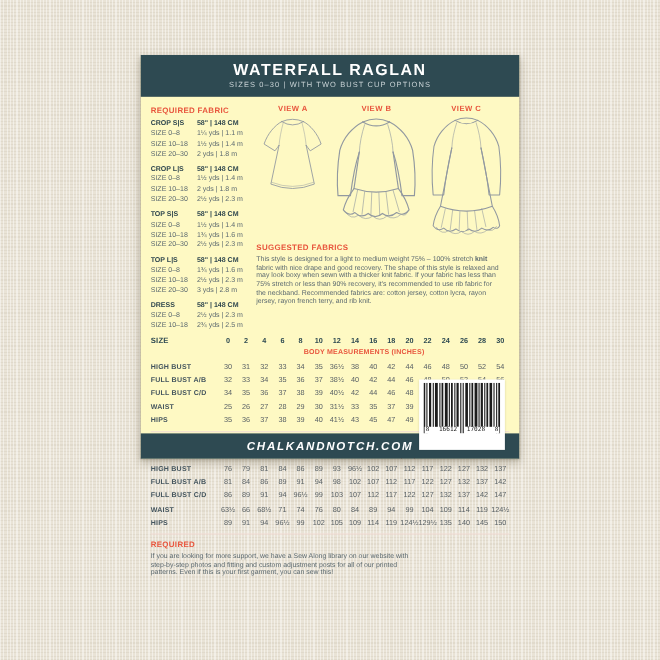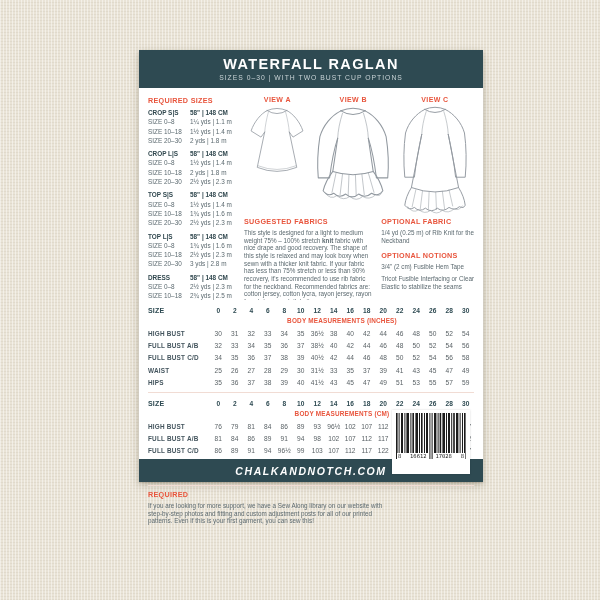--- a/index.html
+++ b/index.html
@@ -6,22 +6,22 @@
   html,body { width:600px; height:600px; }
   body {
     font-family: "Liberation Sans", sans-serif;
     background-color:#e9e3d6;
     background-image:
       repeating-linear-gradient(90deg, rgba(255,255,255,.45) 0 1px, rgba(0,0,0,0) 1px 3px),
       repeating-linear-gradient(0deg, rgba(150,138,112,.10) 0 1px, rgba(0,0,0,0) 1px 3px);
     position:relative; overflow:hidden;
   }
   .card {
-    position:absolute; left:139px; top:50px; width:344px; height:432px;
-    background:#ffffff; border-radius:1.5px;
+    position:absolute; left:128px; top:50px; width:344px; height:367px;
+    background:#fef9c3; border-radius:1.5px;
     box-shadow:0 3px 9px rgba(95,85,60,.33), 0 1px 2px rgba(95,85,60,.25);
   }
   .band { background:#2e4a52; }
   .header { height:38px; text-align:center; padding-top:6px; }
   .title { color:#fff; font-weight:bold; font-size:14.5px; letter-spacing:1.4px; }
   .subtitle { color:#c9d3d6; font-size:6.8px; letter-spacing:1px; margin-top:2px; }
   .content { padding:8px 9px 0 9px; position:relative; }
   .sec-heading { color:#e8553d; font-weight:bold; font-size:7.2px; letter-spacing:.3px; margin-bottom:3px; }
   .top-section { display:flex; height:204px; overflow:hidden; }
   .col-required { width:96px; flex:none; }
@@ -76,21 +76,21 @@
 
     <header class="band header">
       <div class="title">WATERFALL RAGLAN</div>
       <div class="subtitle">SIZES 0–30 | WITH TWO BUST CUP OPTIONS</div>
     </header>
 
     <div class="content">
       <div class="top-section">
 
         <div class="col-required">
-          <div class="sec-heading">REQUIRED SIZES</div>
+          <div class="sec-heading">REQUIRED FABRIC</div>
           <div id="required-sections">
               <div class="rf-section">
                 <div class="rf-row rf-head">
                   <span class="rf-size">CROP S|S</span>
                   <span>58" | 148 CM</span>
                 </div>
                 <div class="rf-row">
                   <span class="rf-size">SIZE 0–8</span>
                   <span>1¼ yds | 1.1 m</span>
                 </div>
@@ -231,27 +231,20 @@
                 <path class="thin" d="M60,117 L63,141"></path>
                 <path class="thin" d="M69,115 L74,137"></path>
               </svg>
             </div>
           </div>
 
           <div class="info-row">
             <div class="suggested">
               <div class="sec-heading">SUGGESTED FABRICS</div>
               <p class="body-text"><span>This style is designed for a light to medium weight 75% – 100% stretch </span><b>knit</b><span> fabric with nice drape and good recovery. The shape of this style is relaxed and may look boxy when sewn with a thicker knit fabric. If your fabric has less than 75% stretch or less than 90% recovery, it's recommended to use rib fabric for the neckband. Recommended fabrics are: cotton jersey, cotton lycra, rayon jersey, rayon french terry, and rib knit.</span></p>
-            </div>
-            <div class="optional">
-              <div class="sec-heading">OPTIONAL FABRIC</div>
-              <p class="body-text">1/4 yd (0.25 m) of Rib Knit for the Neckband</p>
-              <div class="sec-heading mt">OPTIONAL NOTIONS</div>
-              <p class="body-text">3/4" (2 cm) Fusible Hem Tape</p>
-              <p class="body-text mt2">Tricot Fusible Interfacing or Clear Elastic to stabilize the seams</p>
             </div>
           </div>
         </div>
       </div>
 
       <div id="tables">
           <div class="size-table">
             <div class="tbl-row tbl-header">
               <span class="lbl">SIZE</span>
               <span class="val">0</span>

